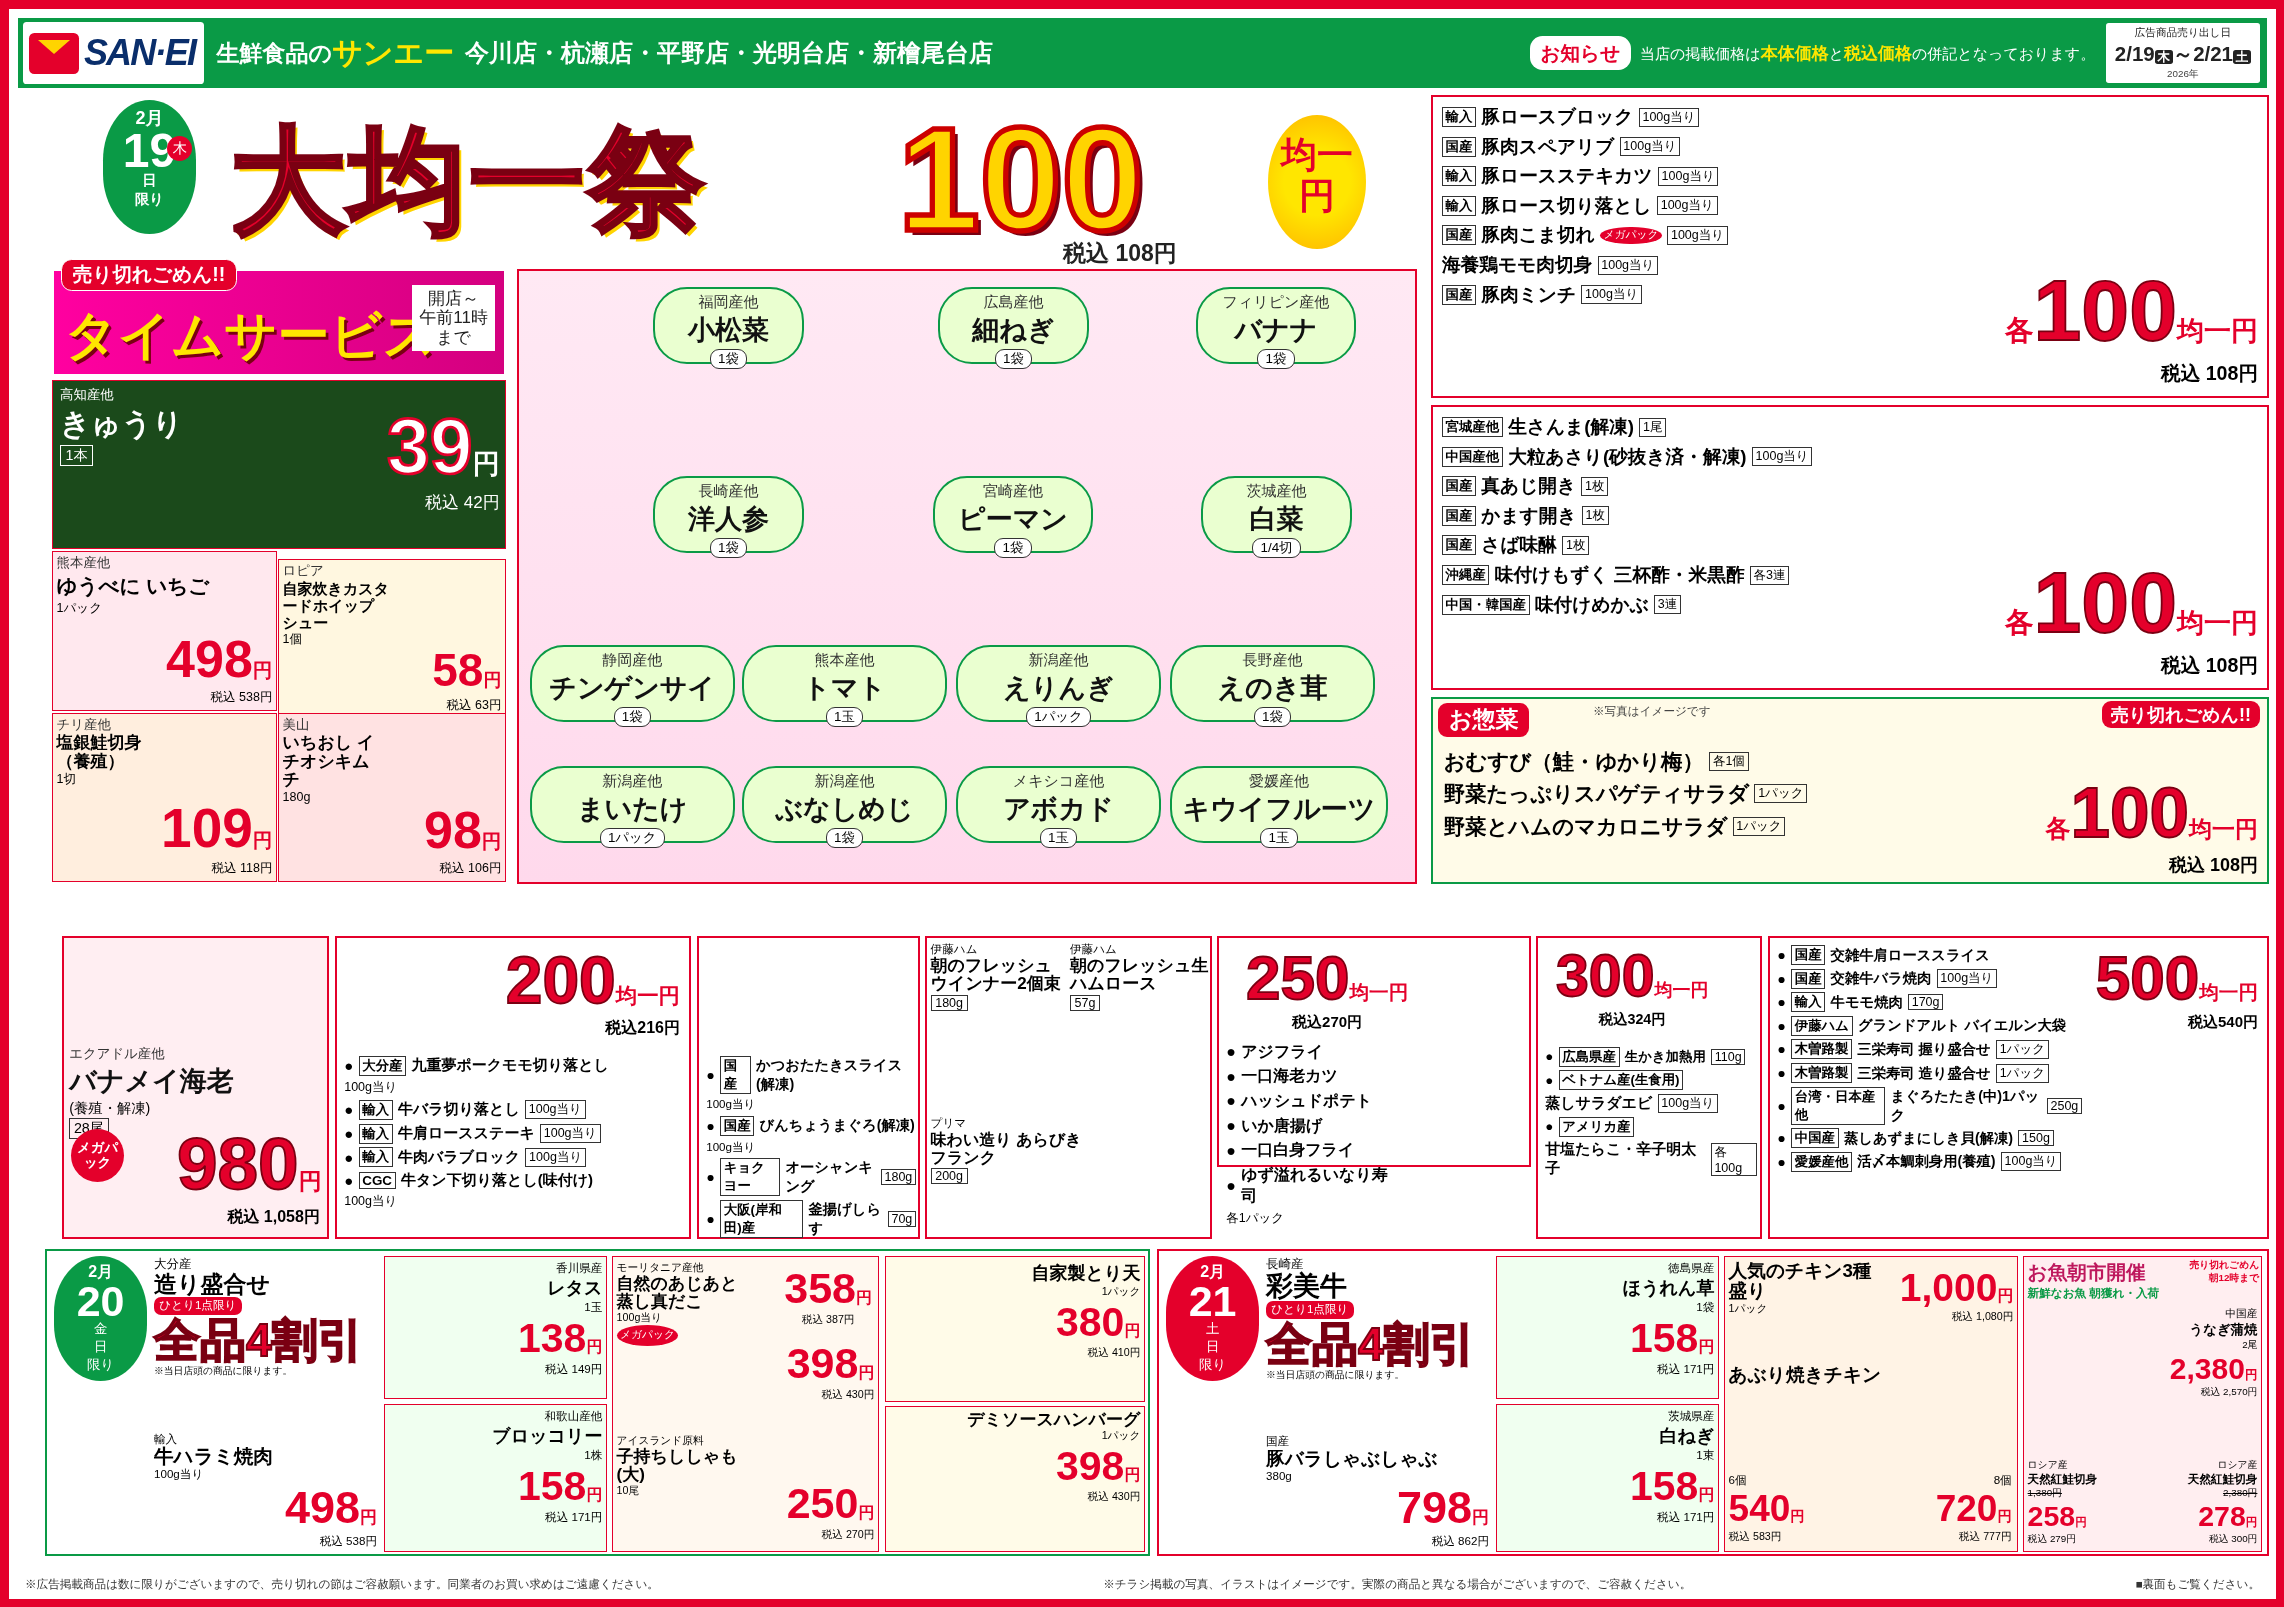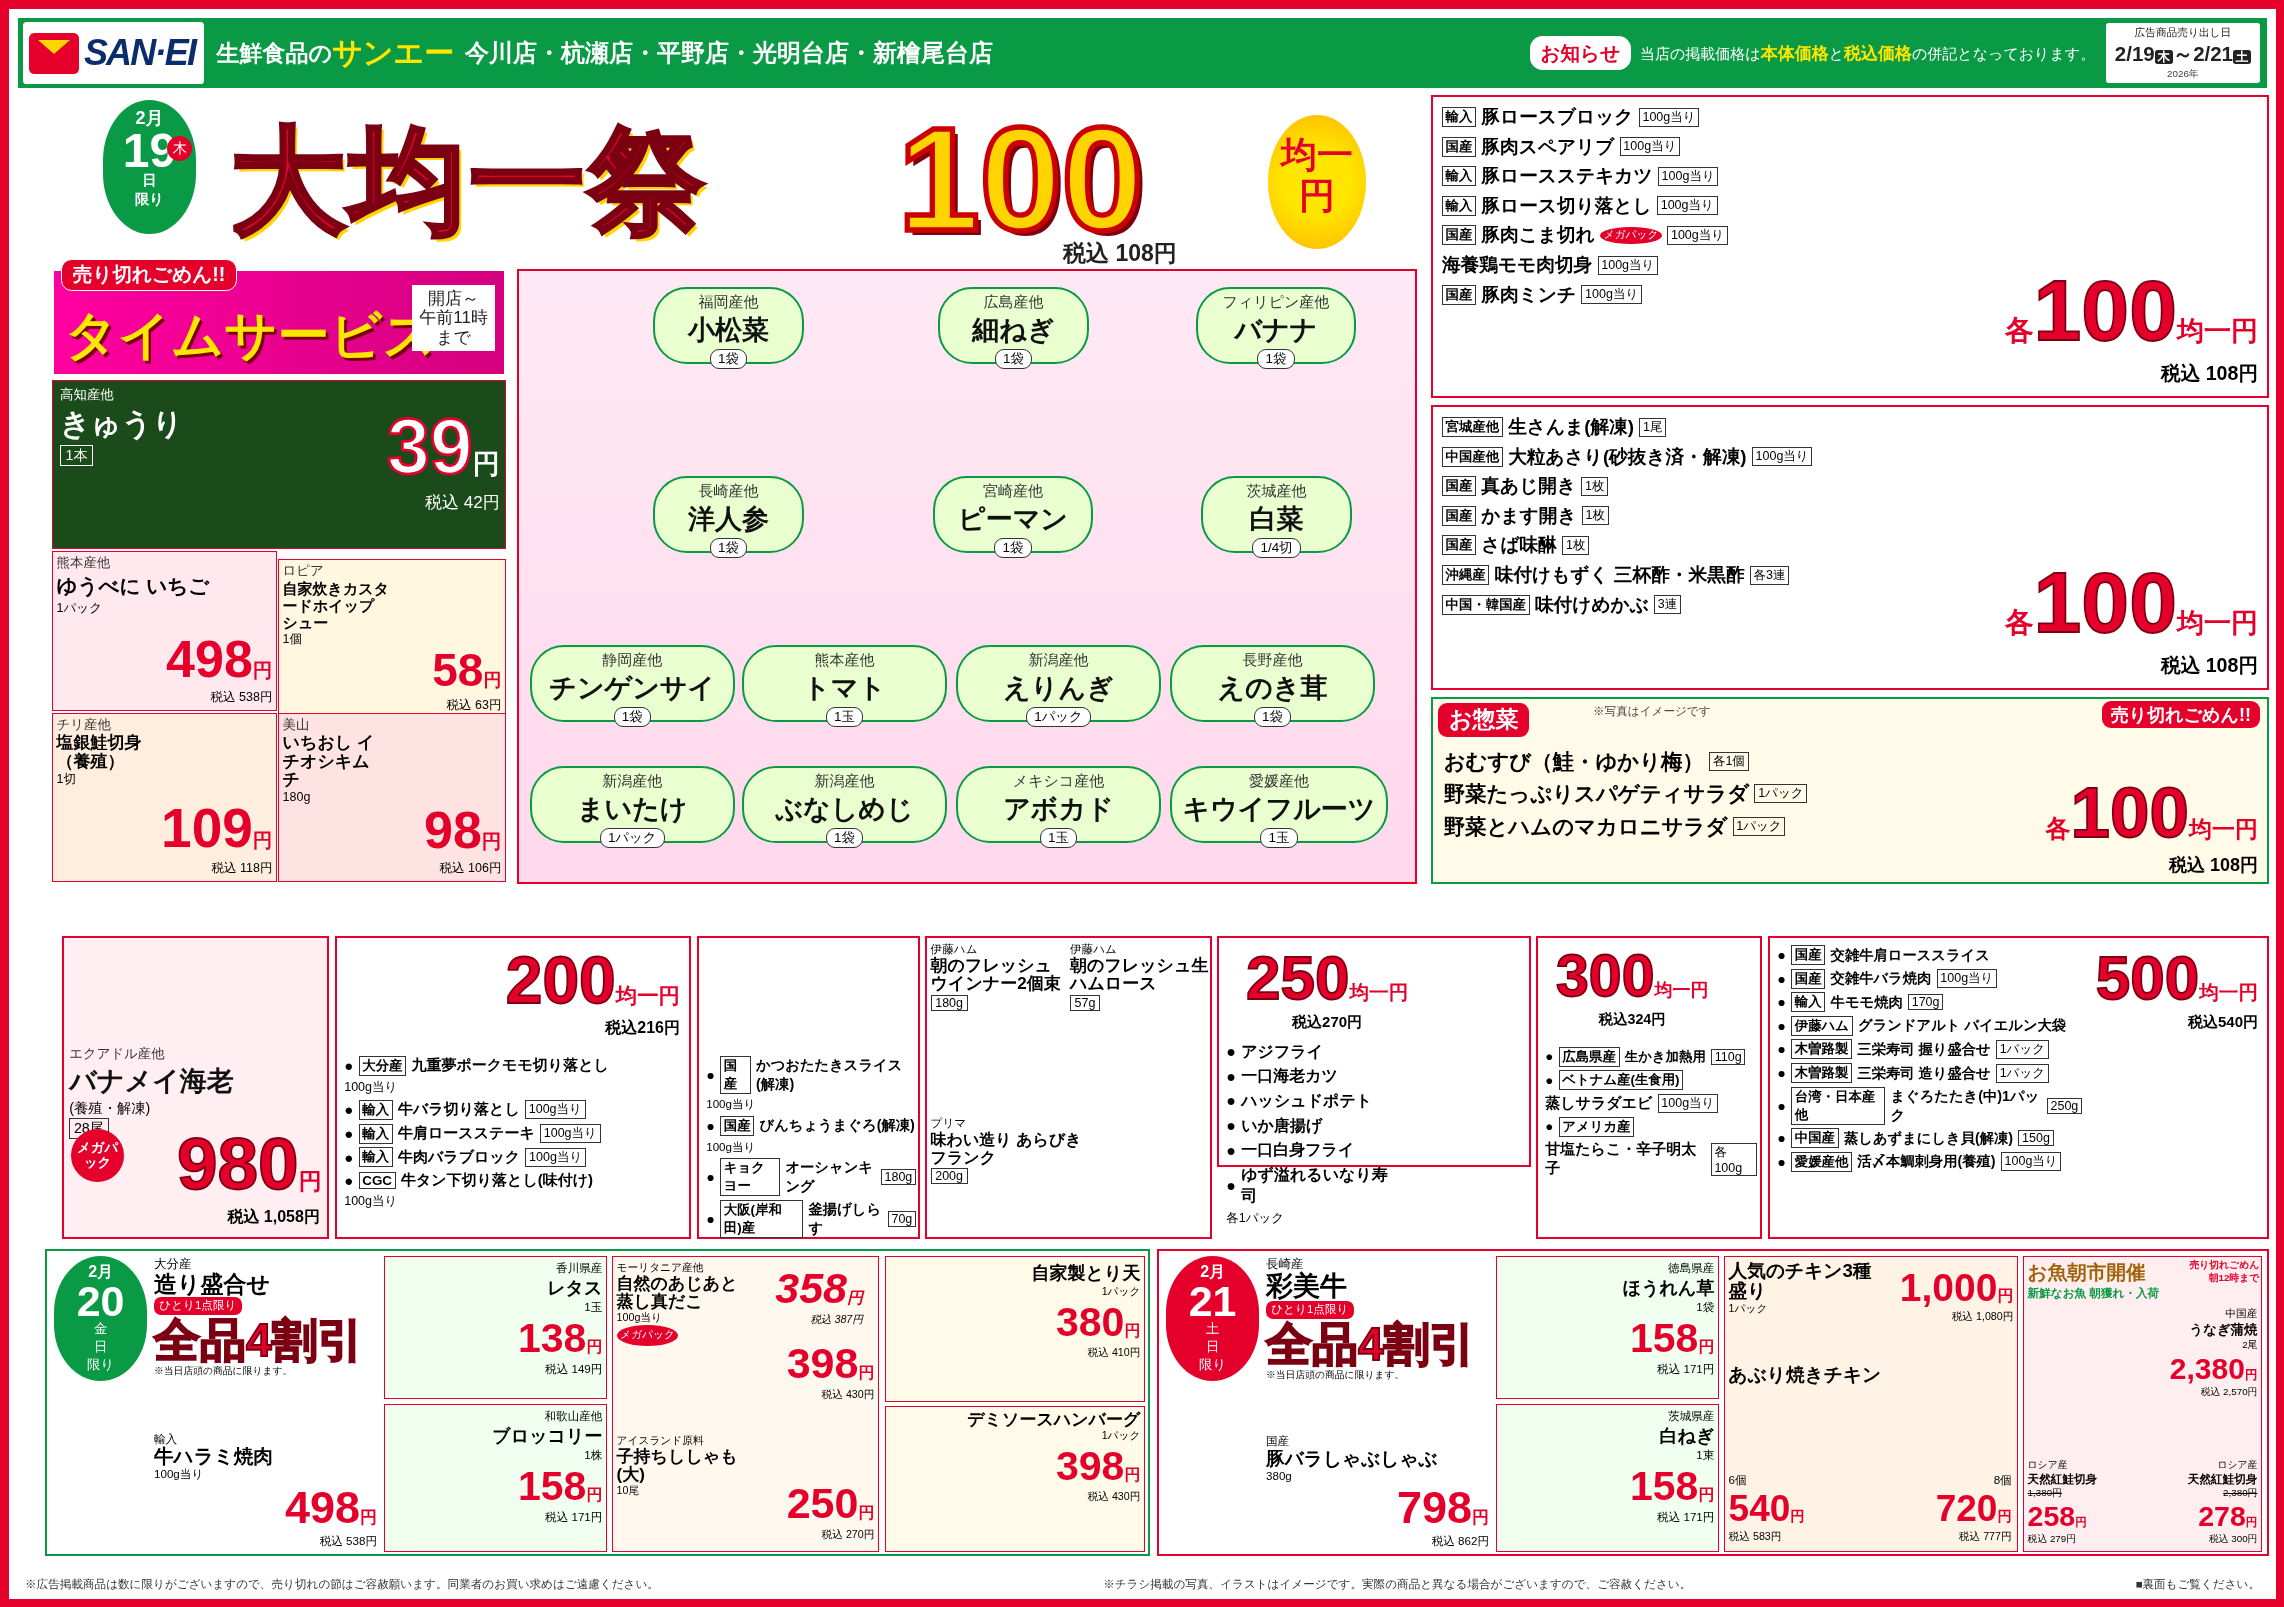--- a/index.html
+++ b/index.html
@@ -537,21 +537,21 @@
       </div>
     </div>
 
     <div class="cell" style="left:565px;top:5.3px;width:267px;height:296px;background:#fff8ef;">
       <div style="position:absolute;left:3.6px;top:3.6px;width:125px;">
         <div style="font-size:10.7px;">モーリタニア産他</div>
         <div style="font-size:17px;font-weight:bold;line-height:18px;">自然のあじあと 蒸し真だこ</div>
         <div style="font-size:10.7px;">100g当り</div>
         <div style="display:inline-block;background:#e4002b;color:#fff;font-size:10.7px;border-radius:50%;padding:3.6px;">メガパック</div>
       </div>
-      <div style="position:absolute;right:15px;top:7.1px;text-align:right;font-style:italic;">
+      <div style="position:absolute;right:6px;top:7.1px;text-align:center;">
         <span style="font-size:43px;font-weight:bold;color:#e4002b;">358</span><span style="font-size:16px;font-weight:bold;color:#e4002b;">円</span>
         <div style="font-size:10.7px;">税込 387円</div>
       </div>
       <div style="position:absolute;right:3.6px;top:82px;text-align:right;">
         <span style="font-size:43px;font-weight:bold;color:#e4002b;">398</span><span style="font-size:16px;font-weight:bold;color:#e4002b;">円</span>
         <div style="font-size:10.7px;">税込 430円</div>
       </div>
       <div style="position:absolute;left:3.6px;bottom:53px;width:134px;">
         <div style="font-size:10.7px;">アイスランド原料</div>
         <div style="font-size:17px;font-weight:bold;line-height:18px;">子持ちししゃも(大)</div>
@@ -641,21 +641,21 @@
         <div style="font-size:10.7px;">税込 583円</div>
       </div>
       <div style="position:absolute;right:5.3px;bottom:7.1px;text-align:right;">
         <div style="font-size:11.6px;">8個</div>
         <span style="font-size:37px;font-weight:bold;color:#e4002b;">720</span><span style="font-size:14.3px;font-weight:bold;color:#e4002b;">円</span>
         <div style="font-size:10.7px;">税込 777円</div>
       </div>
     </div>
 
     <div class="cell" style="left:864px;top:5.3px;width:239px;height:296px;background:#ffeef0;">
-      <div style="position:absolute;left:3.6px;top:1.8px;font-size:19.6px;font-weight:bold;color:#a16207;">お魚朝市開催</div>
+      <div style="position:absolute;left:3.6px;top:1.8px;font-size:19.6px;font-weight:bold;color:#be185d;">お魚朝市開催</div>
       <div style="position:absolute;right:1.8px;top:1.8px;font-size:9.8px;color:#e4002b;font-weight:bold;width:82px;text-align:right;">売り切れごめん 朝12時まで</div>
       <div style="position:absolute;left:3.6px;top:28.5px;font-size:11.6px;color:#0a9a46;font-weight:bold;">新鮮なお魚 朝獲れ・入荷</div>
       <div style="position:absolute;right:3.6px;top:50px;text-align:right;">
         <div style="font-size:10.7px;">中国産</div>
         <div style="font-size:13.4px;font-weight:bold;">うなぎ蒲焼</div>
         <div style="font-size:9.8px;">2尾</div>
         <span style="font-size:30px;font-weight:bold;color:#e4002b;">2,380</span><span style="font-size:12.5px;font-weight:bold;color:#e4002b;">円</span>
         <div style="font-size:9.8px;">税込 2,570円</div>
       </div>
       <div style="position:absolute;left:3.6px;bottom:5.3px;text-align:left;">

